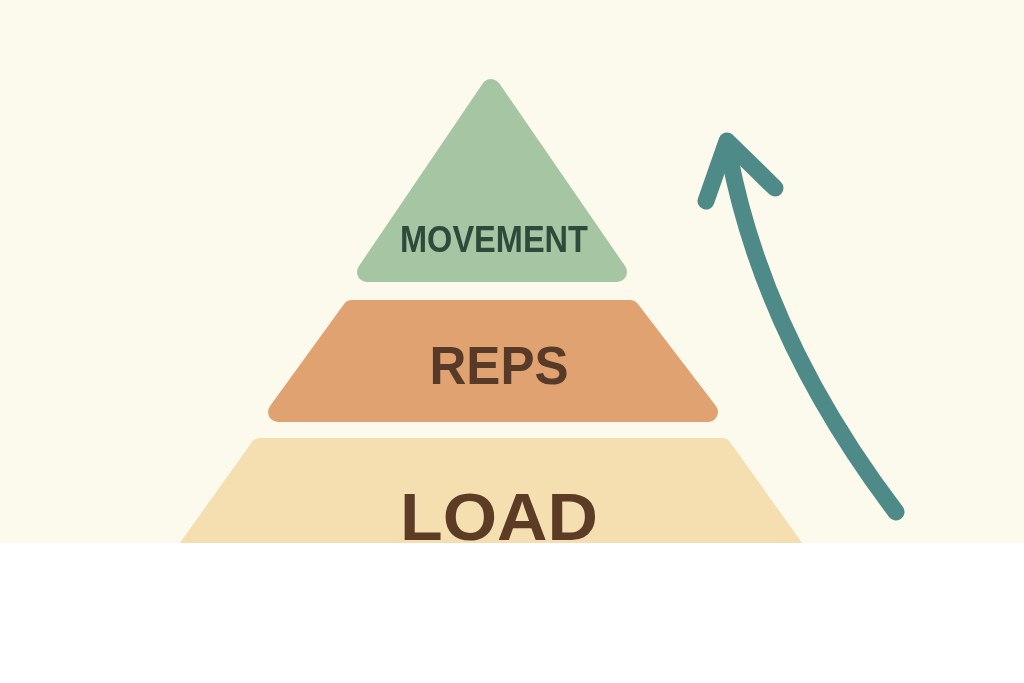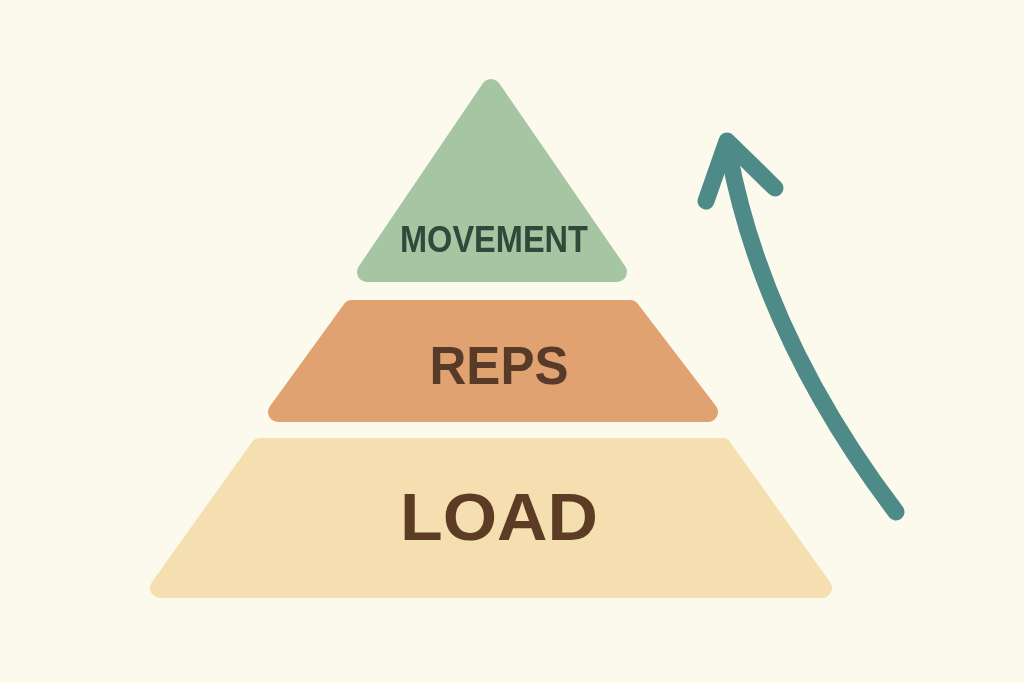--- a/index.html
+++ b/index.html
@@ -3,21 +3,21 @@
 <meta charset="utf-8">
 <style>
   html, body {
     margin: 0;
     padding: 0;
     font-family: "Liberation Sans", sans-serif;
   }
   .canvas {
     position: relative;
     width: 1024px;
-    height: 683px;
+    height: 543px;
     overflow: hidden;
   }
   svg { display: block; }
   .tier-shape { stroke-width: 20; stroke-linejoin: round; }
   .tier-label {
     font-family: "Liberation Sans", "DejaVu Sans", sans-serif;
     font-weight: bold;
     text-anchor: middle;
   }
   .arrow-stroke {

